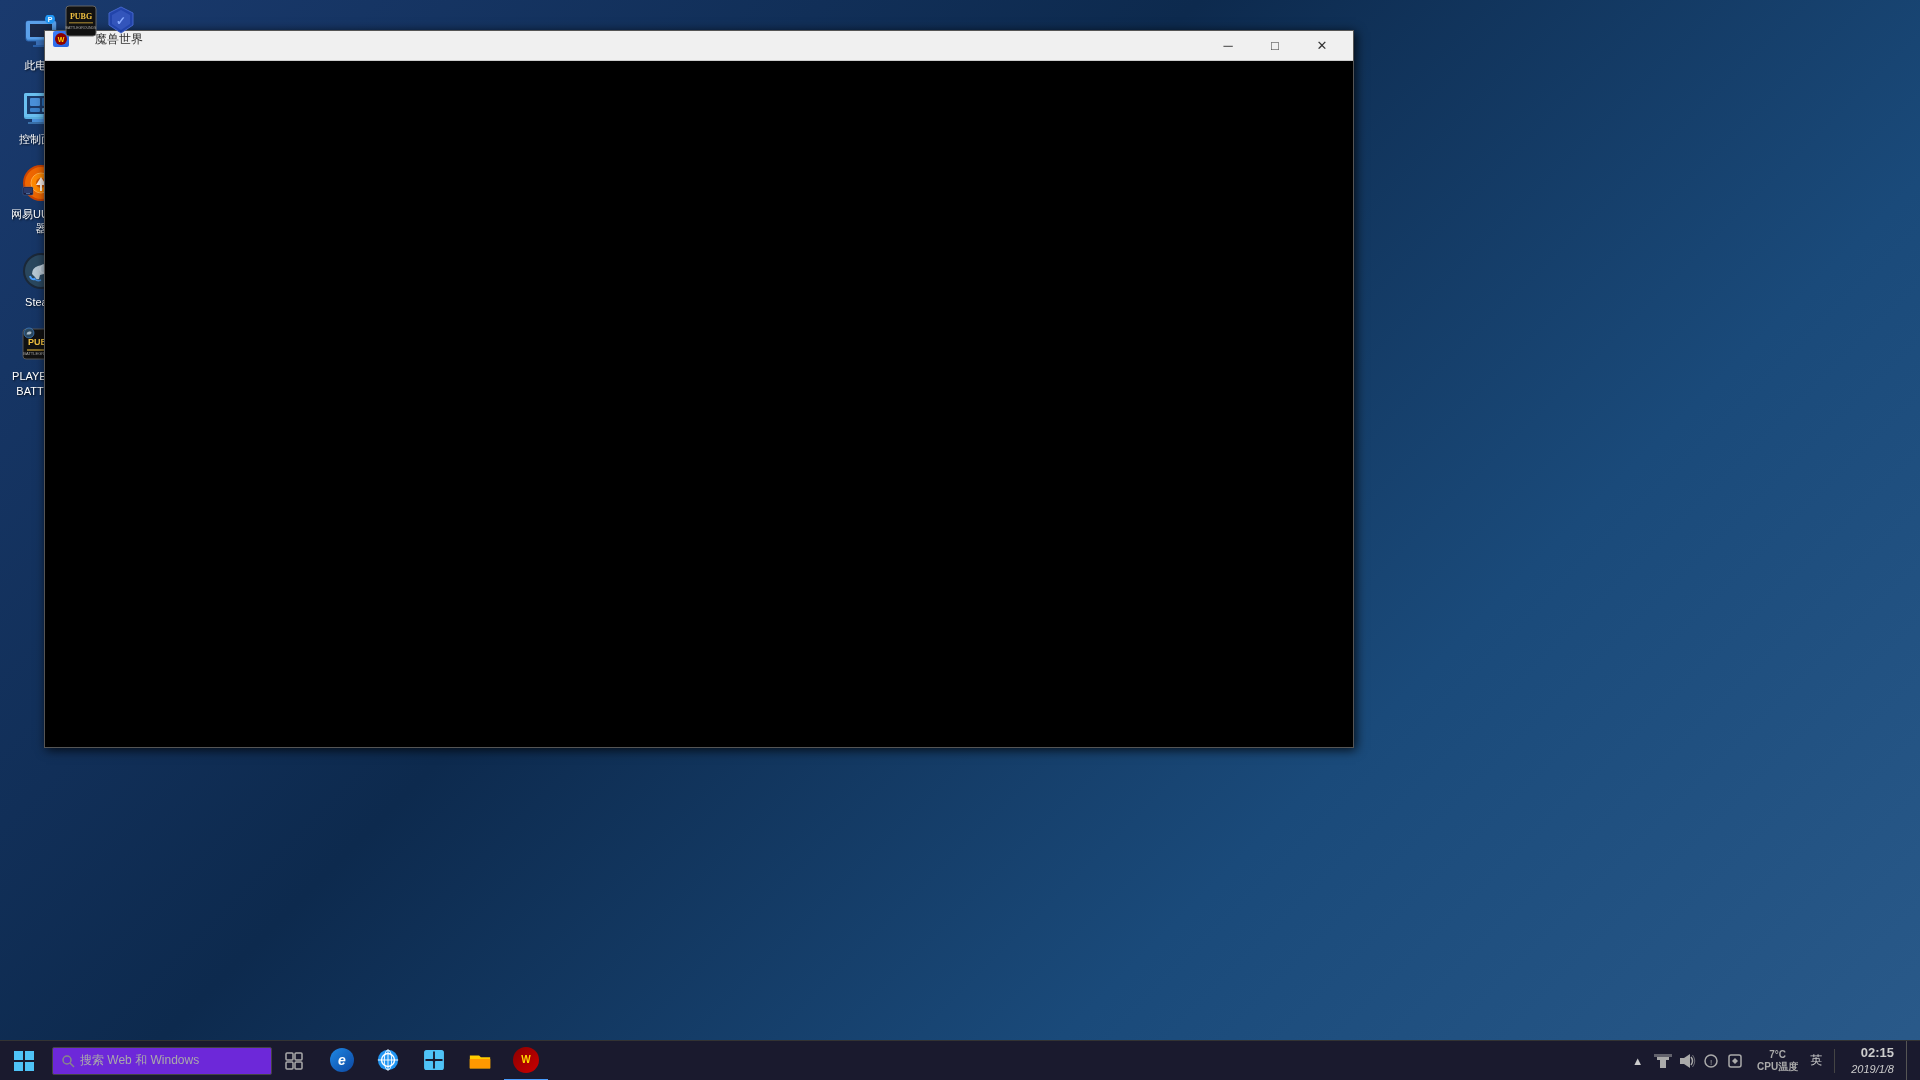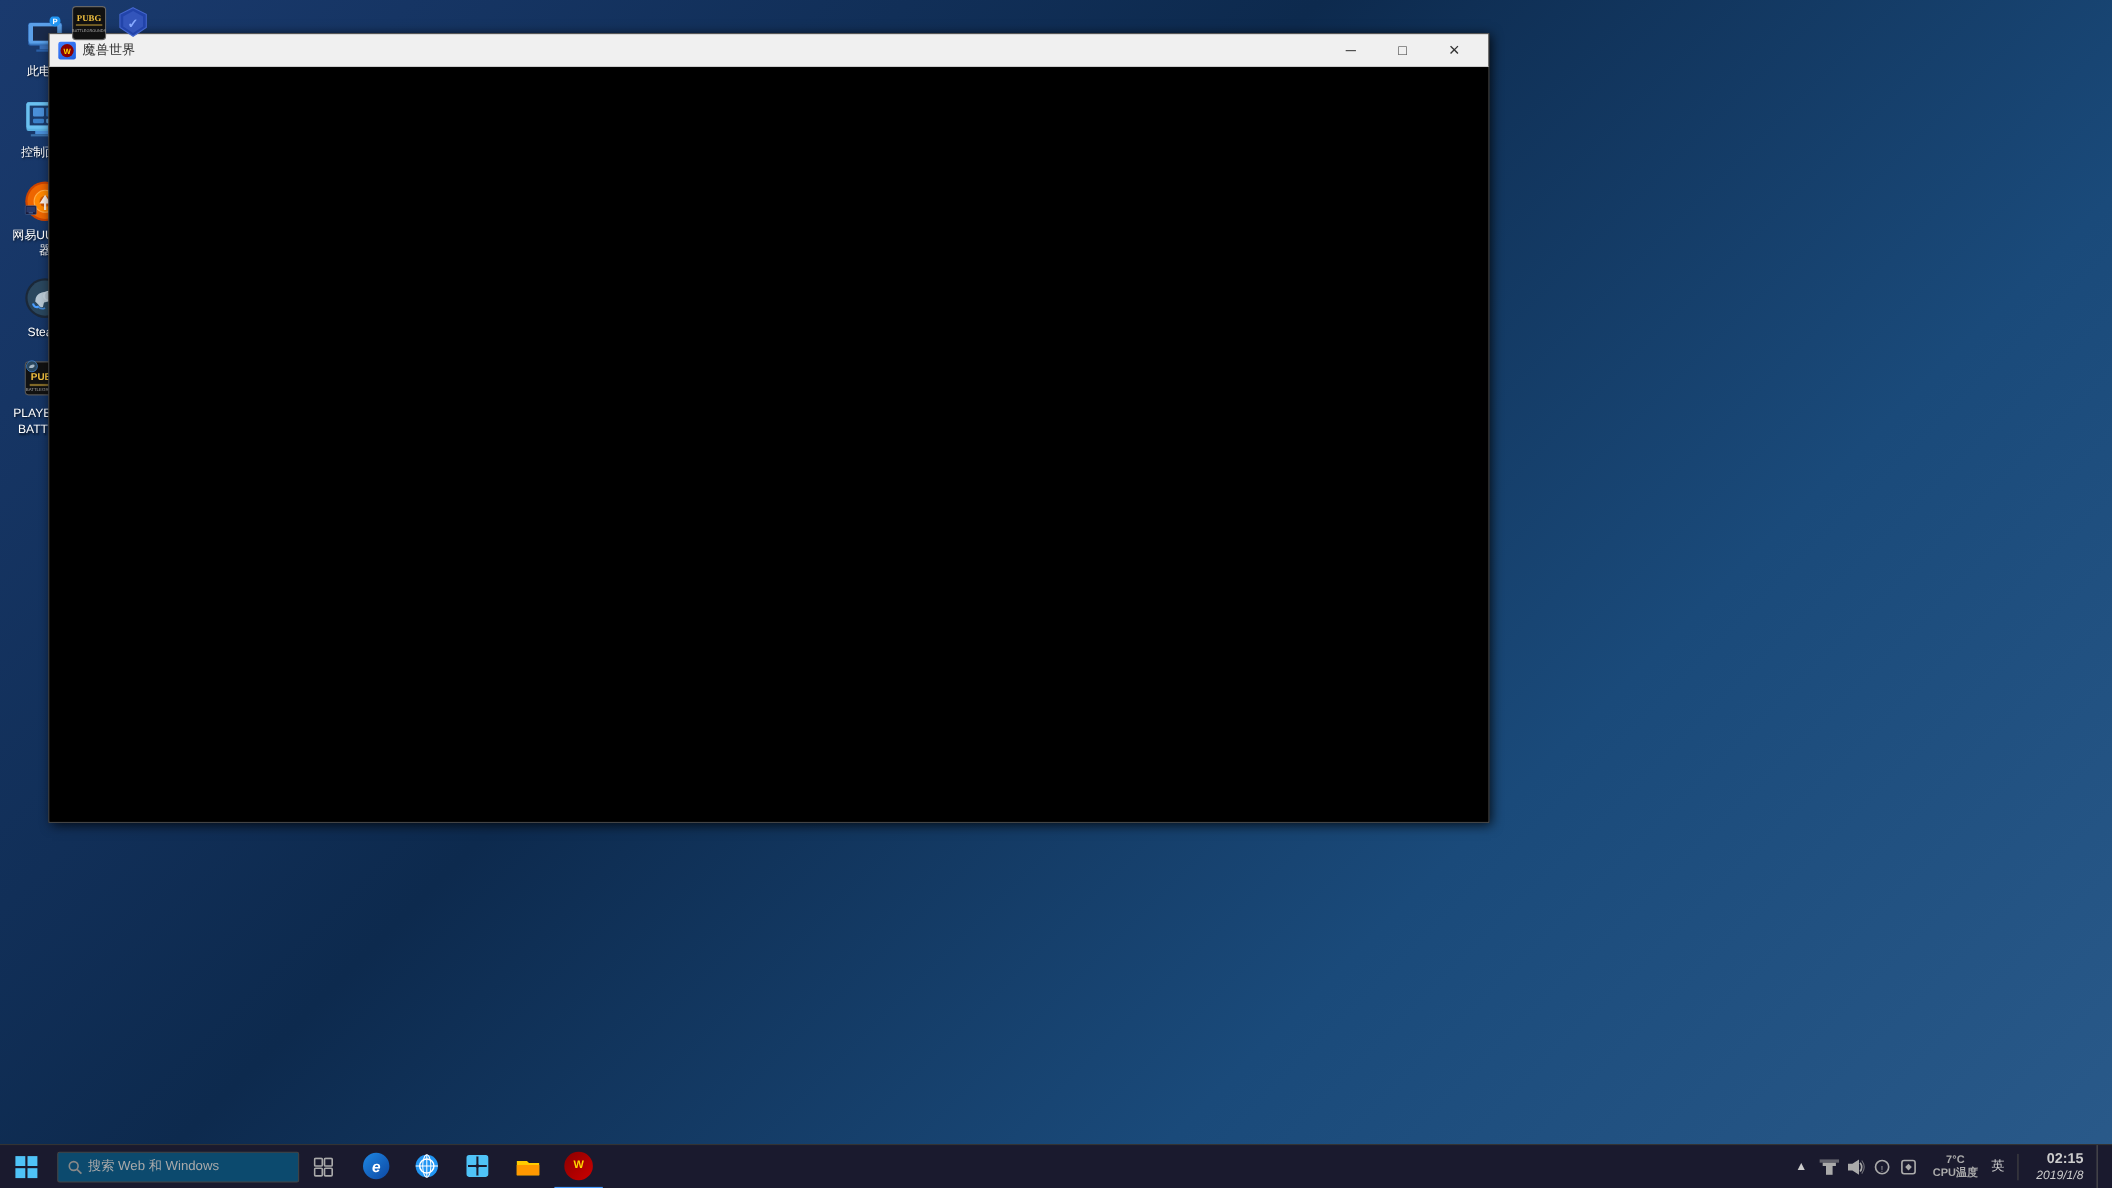--- a/index.html
+++ b/index.html
@@ -52,21 +52,21 @@
       grid-template-rows: 1fr 1fr;
       gap: 2px;
     }
     .win-icon span {
       background: white;
     }
 
     .taskbar-search {
       display: flex;
       align-items: center;
-      background: #0c4a6e;
+      background: #6d28d9;
       border: 1px solid #444;
       height: 28px;
       width: 220px;
       border-radius: 2px;
       padding: 0 8px;
       margin-left: 4px;
       cursor: text;
     }
 
     .taskbar-search span {
@@ -218,23 +218,23 @@
       height: 718px;
       background: #000;
       border: 1px solid #555;
       box-shadow: 2px 2px 10px rgba(0,0,0,0.8);
     }
 
     .window-titlebar {
       height: 30px;
       background: #f0f0f0;
       display: flex;
-      align-items: center;
       padding: 0 8px;
       border-bottom: 1px solid #ccc;
+      gap: 20px;
     }
 
     .window-title-icon {
       width: 16px;
       height: 16px;
       margin-right: 6px;
       background: linear-gradient(145deg, #4080ff, #2060dd);
       border-radius: 2px;
       display: flex;
       align-items: center;

